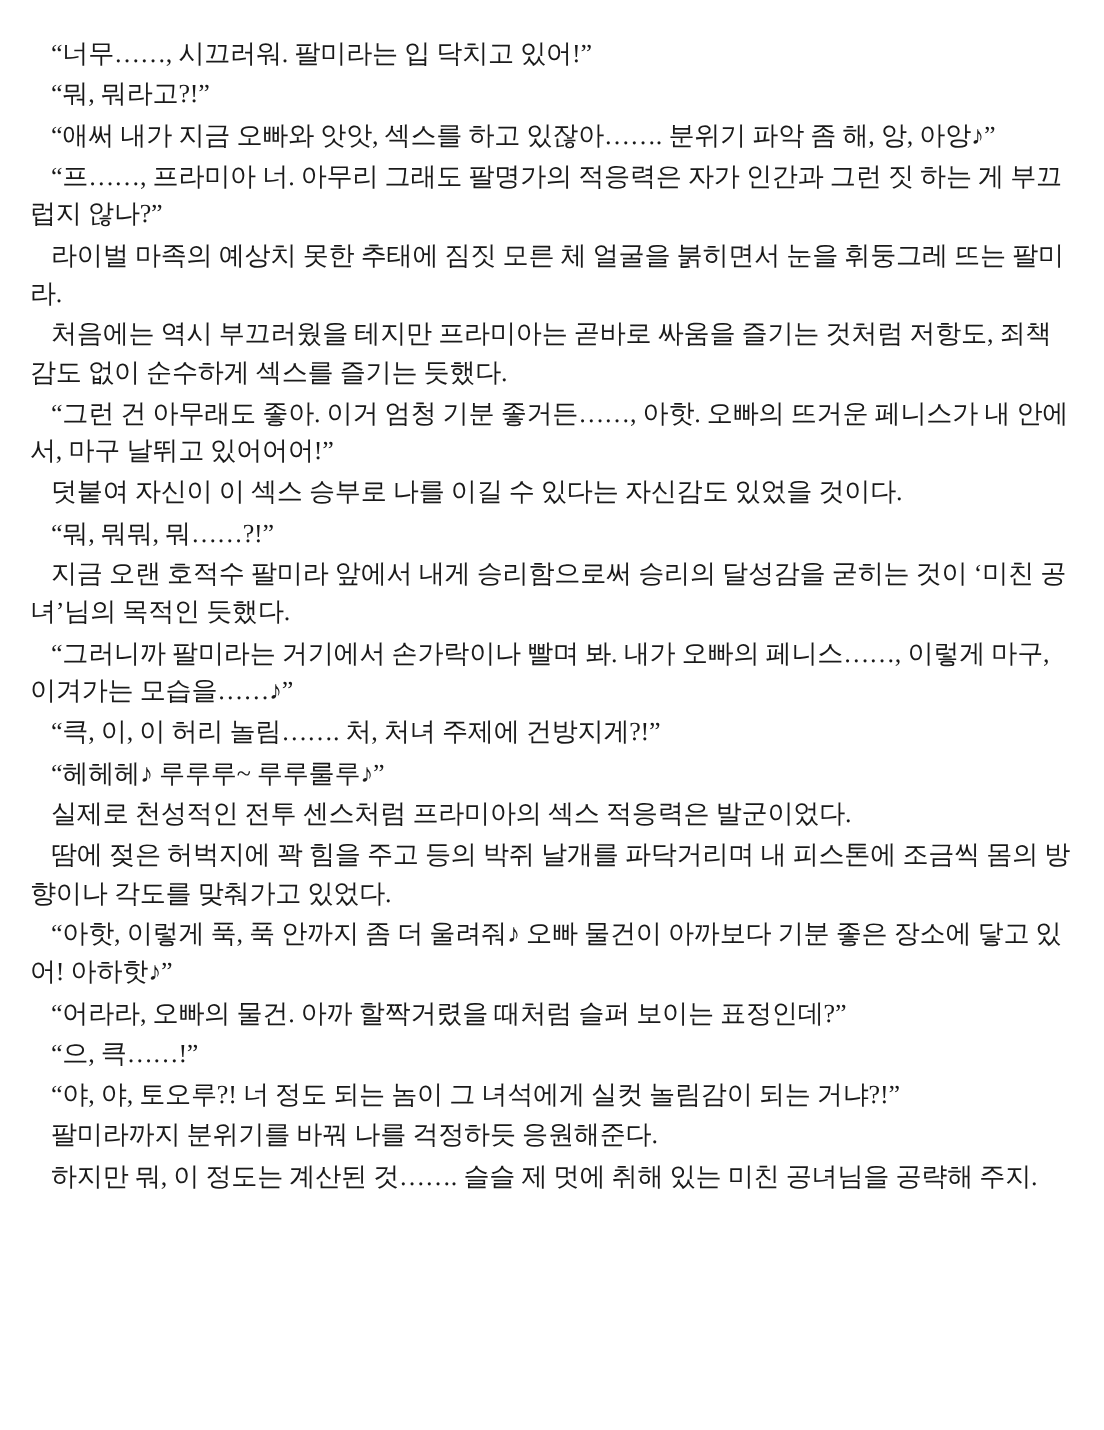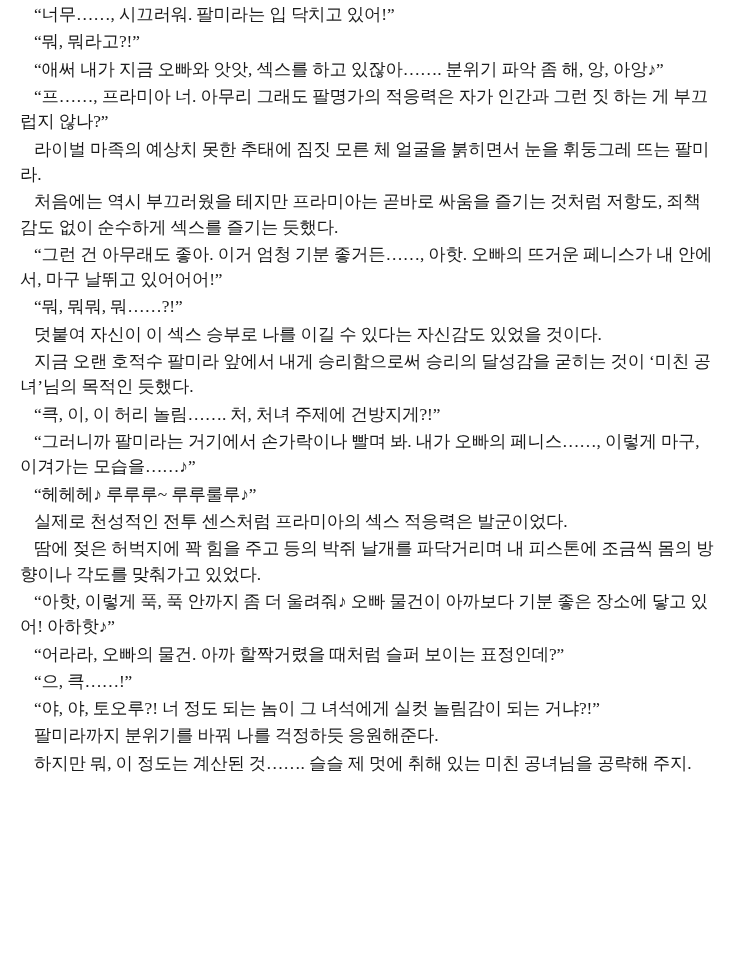--- a/index.html
+++ b/index.html
@@ -11,21 +11,21 @@
     width: 736px;
     height: 953px;
     font-family: "Liberation Serif", "DejaVu Serif", serif;
     color: #1a1a1a;
     overflow: hidden;
   }
   #page {
     box-sizing: border-box;
     width: 736px;
     height: 953px;
-    padding: 2px 18px 10px 20px;
+    padding: 23px 18px 10px 20px;
     background: #ffffff;
   }
   .para {
     font-size: 17.4px;
     line-height: 1.455;
     margin: 0 0 2px 0;
     text-indent: 14px;
     text-align: left;
     word-break: break-all;
     letter-spacing: -0.15px;
@@ -36,25 +36,25 @@
 
 <div id="page">
   <div id="body-text">
       <p class="para">“너무……, 시끄러워. 팔미라는 입 닥치고 있어!”</p>
       <p class="para">“뭐, 뭐라고?!”</p>
       <p class="para">“애써 내가 지금 오빠와 앗앗, 섹스를 하고 있잖아……. 분위기 파악 좀 해, 앙, 아앙♪”</p>
       <p class="para">“프……, 프라미아 너. 아무리 그래도 팔명가의 적응력은 자가 인간과 그런 짓 하는 게 부끄럽지 않나?”</p>
       <p class="para">라이벌 마족의 예상치 못한 추태에 짐짓 모른 체 얼굴을 붉히면서 눈을 휘둥그레 뜨는 팔미라.</p>
       <p class="para">처음에는 역시 부끄러웠을 테지만 프라미아는 곧바로 싸움을 즐기는 것처럼 저항도, 죄책감도 없이 순수하게 섹스를 즐기는 듯했다.</p>
       <p class="para">“그런 건 아무래도 좋아. 이거 엄청 기분 좋거든……, 아핫. 오빠의 뜨거운 페니스가 내 안에서, 마구 날뛰고 있어어어!”</p>
+      <p class="para">덧붙여 자신이 이 섹스 승부로 나를 이길 수 있다는 자신감도 있었을 것이다.</p>
       <p class="para">“뭐, 뭐뭐, 뭐……?!”</p>
-      <p class="para">덧붙여 자신이 이 섹스 승부로 나를 이길 수 있다는 자신감도 있었을 것이다.</p>
       <p class="para">지금 오랜 호적수 팔미라 앞에서 내게 승리함으로써 승리의 달성감을 굳히는 것이 ‘미친 공녀’님의 목적인 듯했다.</p>
+      <p class="para">“그러니까 팔미라는 거기에서 손가락이나 빨며 봐. 내가 오빠의 페니스……, 이렇게 마구, 이겨가는 모습을……♪”</p>
       <p class="para">“큭, 이, 이 허리 놀림……. 처, 처녀 주제에 건방지게?!”</p>
-      <p class="para">“그러니까 팔미라는 거기에서 손가락이나 빨며 봐. 내가 오빠의 페니스……, 이렇게 마구, 이겨가는 모습을……♪”</p>
       <p class="para">“헤헤헤♪ 루루루~ 루루룰루♪”</p>
       <p class="para">실제로 천성적인 전투 센스처럼 프라미아의 섹스 적응력은 발군이었다.</p>
       <p class="para">땀에 젖은 허벅지에 꽉 힘을 주고 등의 박쥐 날개를 파닥거리며 내 피스톤에 조금씩 몸의 방향이나 각도를 맞춰가고 있었다.</p>
       <p class="para">“아핫, 이렇게 푹, 푹 안까지 좀 더 울려줘♪ 오빠 물건이 아까보다 기분 좋은 장소에 닿고 있어! 아하핫♪”</p>
       <p class="para">“어라라, 오빠의 물건. 아까 할짝거렸을 때처럼 슬퍼 보이는 표정인데?”</p>
       <p class="para">“으, 큭……!”</p>
       <p class="para">“야, 야, 토오루?! 너 정도 되는 놈이 그 녀석에게 실컷 놀림감이 되는 거냐?!”</p>
       <p class="para">팔미라까지 분위기를 바꿔 나를 걱정하듯 응원해준다.</p>
       <p class="para">하지만 뭐, 이 정도는 계산된 것……. 슬슬 제 멋에 취해 있는 미친 공녀님을 공략해 주지.</p>
     </div>

